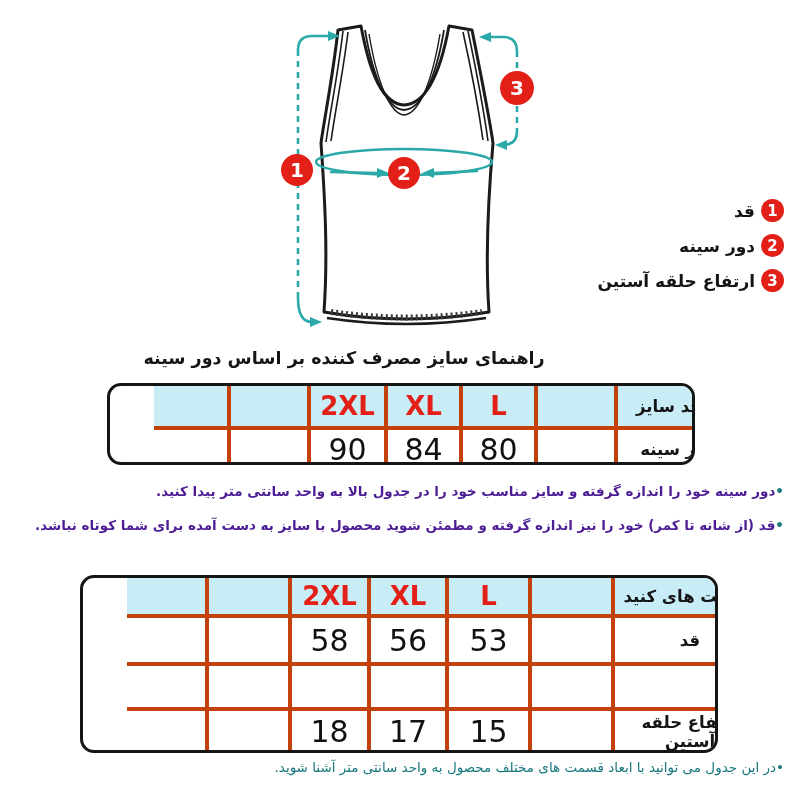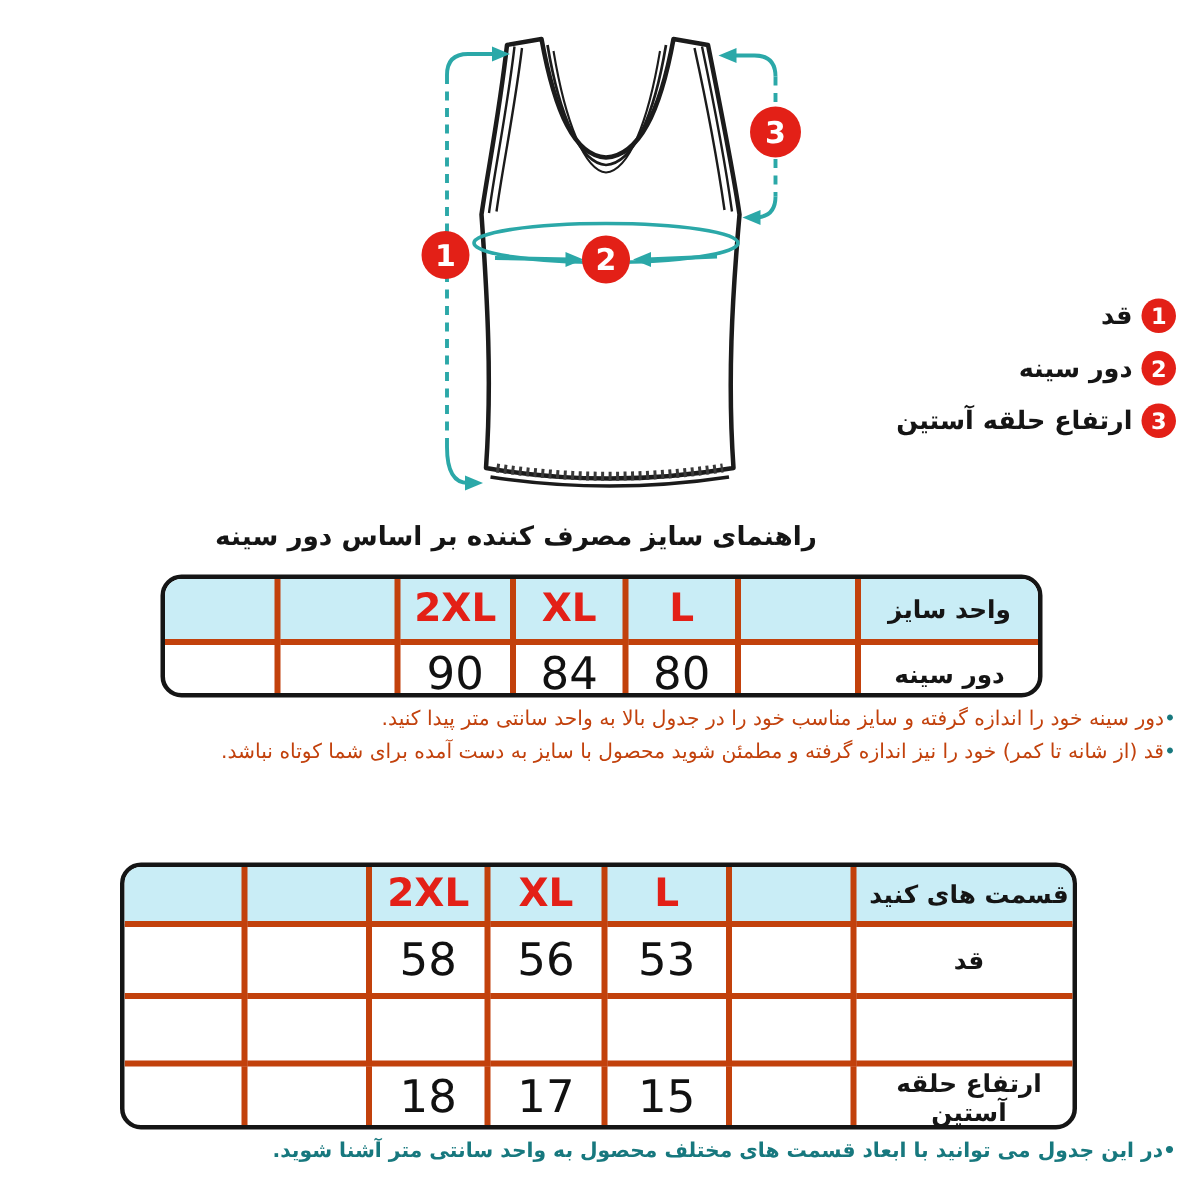--- a/index.html
+++ b/index.html
@@ -15,40 +15,40 @@
   .legend-badge{width:23px;height:23px;border-radius:50%;background:#e32017;color:#fff;
     font-size:15px;font-weight:bold;display:flex;align-items:center;justify-content:center;flex:0 0 auto;}
   .legend-label{font-size:17px;font-weight:bold;color:#151515;white-space:nowrap;}
 
   
   .sec-title{position:absolute;left:0;width:688px;text-align:center;font-size:17.5px;font-weight:bold;color:#151515;direction:rtl;}
   .sec-title.t1{top:348px;}
   .sec-title.t2{top:541px;}
 
   
-  .tbl{position:absolute;border:3px solid #151515;border-radius:14px;overflow:hidden;background:#fff;box-sizing:border-box;}
+  .tbl{position:absolute;border:3px solid #151515;border-radius:14px;overflow:hidden;background:#fff;box-sizing:border-box;padding-left:44px;}
   .tbl.tbl1{left:107px;top:383px;width:588px;height:82px;}
   .tbl.tbl2{left:80px;top:575px;width:638px;height:178px;}
   .tbl table{border-collapse:collapse;width:100%;height:100%;table-layout:fixed;}
   .tbl td{border:4px solid #c2410c;text-align:center;vertical-align:middle;padding:0;}
   .tbl tr:first-child td{border-top:0;}
   .tbl tr:last-child td{border-bottom:0;}
   .tbl td:first-child{border-left:0;}
   .tbl td:last-child{border-right:0;}
   .tbl tr.hdr td{background:#c9edf6;}
   .size-cell{color:#e32017;font-size:26px;font-weight:600;}
   .num-cell{color:#111;font-size:30px;}
   .plabel{direction:rtl;font-size:16.5px;font-weight:bold;color:#151515;}
 
   
   .notes{position:absolute;top:468px;right:16px;left:10px;direction:rtl;text-align:right;}
-  .note{font-size:13.5px;font-weight:normal;color:#c2410c;line-height:22px;white-space:nowrap;}
+  .note{font-size:13.5px;font-weight:bold;color:#4c1d95;line-height:22px;white-space:nowrap;margin-top:12px;}
   .note::before{content:"\2022 ";color:#17787e;}
   .footnote{position:absolute;top:759px;right:16px;left:10px;direction:rtl;
-    font-size:13.5px;font-weight:bold;color:#17787e;white-space:nowrap;}
+    font-size:13.5px;font-weight:normal;color:#17787e;white-space:nowrap;}
   .footnote::before{content:"\2022 ";color:#17787e;}
 </style>
 </head>
 <body>
 
 <div class="canvas">
 
   <svg width="800" height="345" viewBox="0 0 800 345" style="position:absolute;left:0;top:0;">
 
     <path d="M338,30 L361,26

